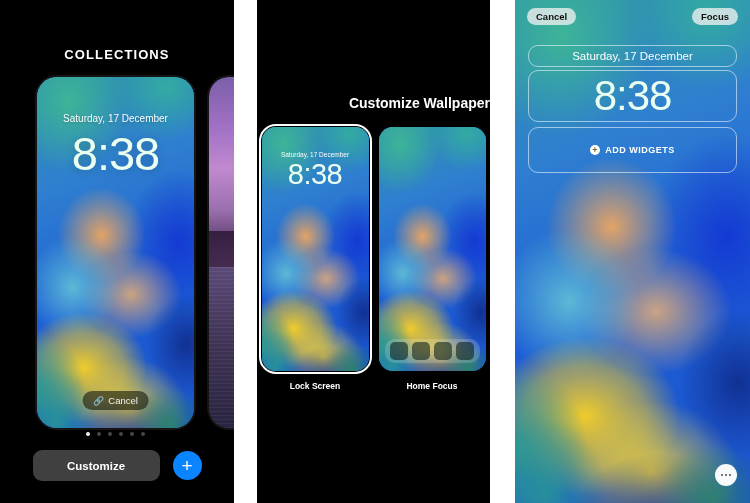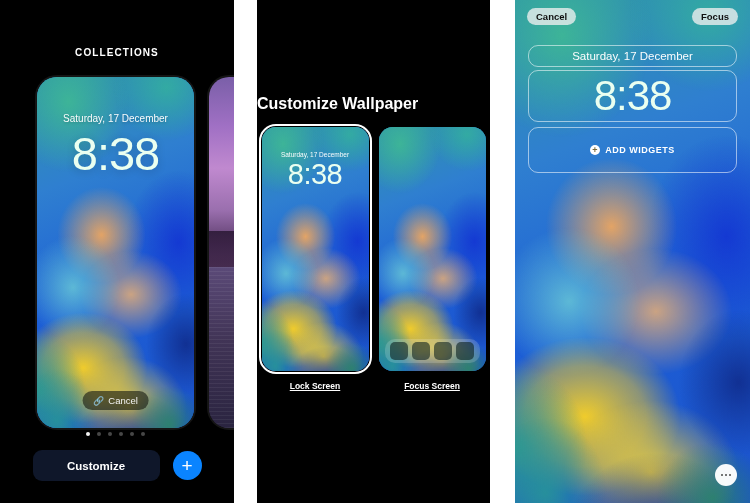--- a/index.html
+++ b/index.html
@@ -113,21 +113,21 @@
     background:
       repeating-linear-gradient(180deg, rgba(255,255,255,.06) 0 1px, rgba(0,0,0,0) 1px 4px),
       linear-gradient(180deg, #5b4a78 0%, #413456 45%, #2a2440 100%);
   }
 
   
   .collections-title {
     position: absolute; left: 0; right: 0; top: 47px;
     text-align: center;
     color: #ffffff;
-    font-size: 10px; font-weight: bold;
+    font-size: 13px; font-weight: bold;
     letter-spacing: 1.1px;
   }
   .phone-card {
     position: absolute;
     border-radius: 22px;
     overflow: hidden;
     border: 2px solid #151515;
     background: #000;
   }
   #card-main {
@@ -175,43 +175,43 @@
   }
   .dots .dot.on { background: rgba(255,255,255,.95); }
 
   .bottom-bar {
     position: absolute; left: 0; right: 0; top: 450px;
     display: flex; align-items: center; justify-content: center; gap: 13px;
   }
   .customize-btn {
     width: 127px; height: 31px;
     border-radius: 9px;
-    background: #0f172a;
+    background: #404040;
     color: #ffffff;
     font-size: 11.5px; font-weight: 600;
     display: flex; align-items: center; justify-content: center;
     border: none; cursor: pointer;
     font-family: inherit;
   }
   .plus-btn {
     width: 29px; height: 29px; border-radius: 50%;
     background: #0a84ff;
     color: #ffffff;
     display: flex; align-items: center; justify-content: center;
     font-size: 19px; font-weight: 300; line-height: 1;
     border: none; cursor: pointer;
     font-family: inherit;
   }
 
   
   .customize-title {
     position: absolute; left: 0; right: 0; top: 95px;
-    text-align: left;
-    color: #ffffff;
-    font-size: 16px; font-weight: 600;
+    text-align: right;
+    color: #ffffff;
+    font-size: 14px; font-weight: 600;
   }
   .pair {
     position: absolute; top: 127px; left: 0; right: 0;
     display: flex; justify-content: center; gap: 10px;
   }
   .pair-col { width: 107px; }
   .mini-card {
     width: 107px; height: 244px;
     border-radius: 14px;
     overflow: hidden;
@@ -240,21 +240,21 @@
     padding: 0 4px;
   }
   .dock .app {
     width: 18px; height: 18px; border-radius: 5px;
     background: rgba(8,30,28,.58);
   }
   .pair-label {
     margin-top: 10px;
     text-align: center;
     color: #ffffff;
-    font-size: 8.5px; font-weight: 600; text-decoration: underline;
+    font-size: 8.5px; font-weight: 600;
   }
 
   
   .editor-wall { position: absolute; inset: 0; }
   .nav-row {
     position: absolute; left: 0; right: 0; top: 8px;
     display: flex; align-items: center; justify-content: space-between;
     padding: 0 12px;
     z-index: 5;
   }
@@ -420,21 +420,21 @@
             <div class="blob b-navy-edge"></div>
             <div class="blob b-green-bottom"></div>
           </div>
           <div class="dock">
             <span class="app"></span>
             <span class="app"></span>
             <span class="app"></span>
             <span class="app"></span>
           </div>
         </div>
-        <div class="pair-label">Focus Screen</div>
+        <div class="pair-label">Home Focus</div>
       </div>
     </div>
   </div>
 
   <div class="panel" id="panel-editor">
 
     <div class="editor-wall">
       <div class="wall">
         <div class="blob b-sky"></div>
         <div class="blob b-green-tl"></div>

